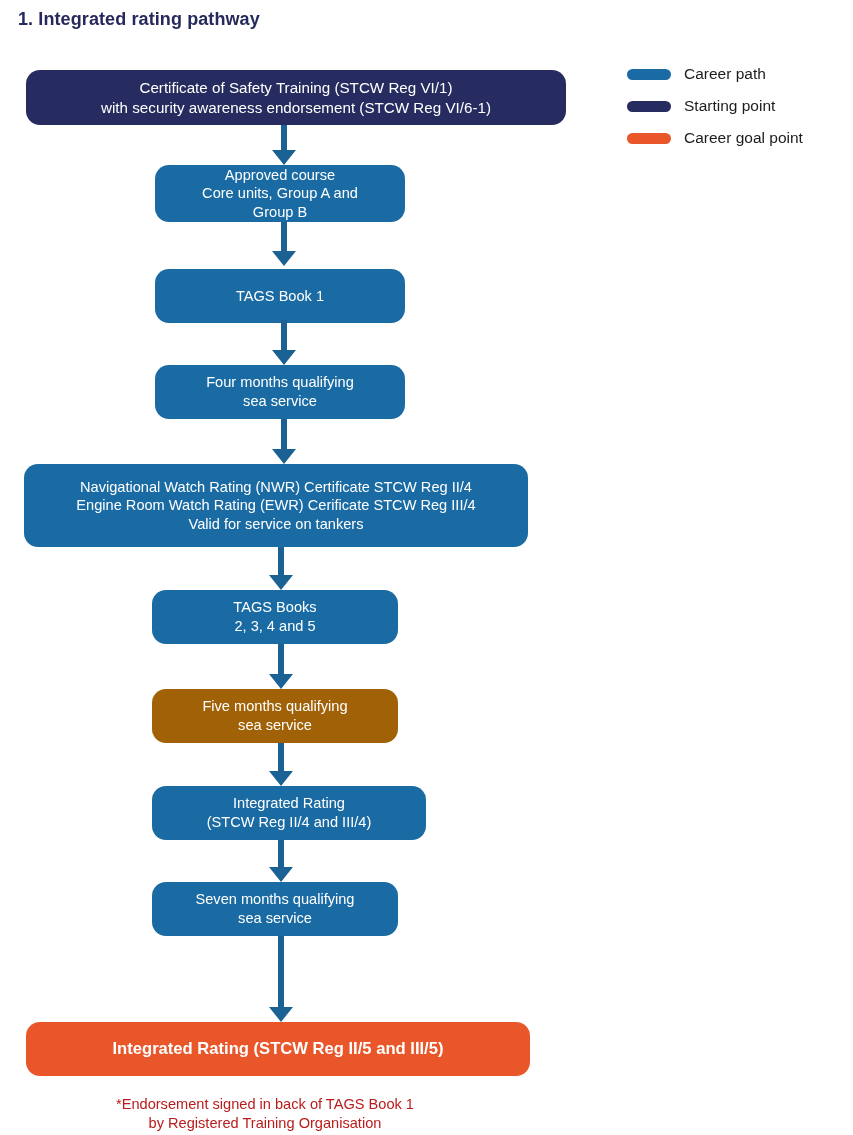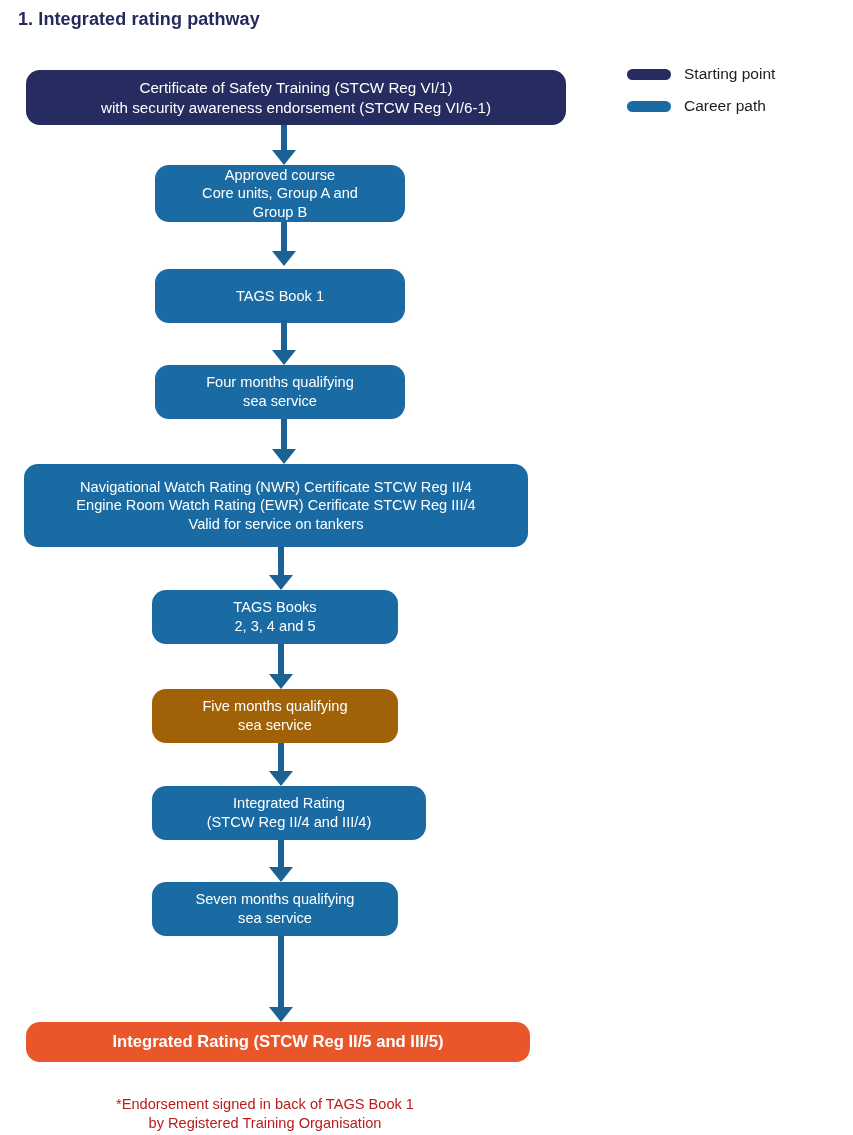--- a/index.html
+++ b/index.html
@@ -97,26 +97,30 @@
     white-space: pre-line;
   }
 </style>
 </head>
 <body>
 
 <div id="page-title">1. Integrated rating pathway</div>
 
 <div class="legend">
   <div class="legend-row">
+    <span class="legend-swatch" style="background: rgb(26, 107, 163);"></span>
+    <span class="legend-label">Career path</span>
+  </div>
+  <div class="legend-row">
     <span class="legend-swatch" style="background: rgb(38, 44, 95);"></span>
     <span class="legend-label">Starting point</span>
   </div>
   <div class="legend-row">
-    <span class="legend-swatch" style="background: rgb(26, 107, 163);"></span>
-    <span class="legend-label">Career path</span>
+    <span class="legend-swatch" style="background: rgb(232, 86, 42);"></span>
+    <span class="legend-label">Career goal point</span>
   </div>
 </div>
 
 <div id="flowchart">
     <div class="node start" style="left: 26px; top: 70px; width: 540px; height: 55px; background: rgb(38, 44, 95);">Certificate of Safety Training (STCW Reg VI/1)
 with security awareness endorsement (STCW Reg VI/6-1)</div>
     <div class="node path" style="left: 155px; top: 165px; width: 250px; height: 57px; background: rgb(26, 107, 163);">Approved course
 Core units, Group A and
 Group B</div>
     <div class="node path" style="left: 155px; top: 269px; width: 250px; height: 54px; background: rgb(26, 107, 163);">TAGS Book 1</div>
@@ -126,21 +130,21 @@
 Engine Room Watch Rating (EWR) Cerificate STCW Reg III/4
 Valid for service on tankers</div>
     <div class="node path" style="left: 152px; top: 590px; width: 246px; height: 54px; background: rgb(26, 107, 163);">TAGS Books
 2, 3, 4 and 5</div>
     <div class="node path" style="left: 152px; top: 689px; width: 246px; height: 54px; background: #a16207;">Five months qualifying
 sea service</div>
     <div class="node path" style="left: 152px; top: 786px; width: 274px; height: 54px; background: rgb(26, 107, 163);">Integrated Rating
 (STCW Reg II/4 and III/4)</div>
     <div class="node path" style="left: 152px; top: 882px; width: 246px; height: 54px; background: rgb(26, 107, 163);">Seven months qualifying
 sea service</div>
-    <div class="node goal" style="left: 26px; top: 1022px; width: 504px; height: 40px; background: rgb(232, 86, 42);">Integrated Rating (STCW Reg II/5 and III/5)</div>
+    <div class="node goal" style="left: 26px; top: 1022px; width: 504px; height: 54px; background: rgb(232, 86, 42);">Integrated Rating (STCW Reg II/5 and III/5)</div>
     <svg class="arrow" width="24" height="40" viewBox="0 0 24 40" style="left: 272px; top: 125px;">
       <rect x="9" y="0" width="6" height="26" fill="#1c6193"></rect>
       <polygon points="0,25 24,25 12,40" fill="#1c6193"></polygon>
     </svg>
     <svg class="arrow" width="24" height="44" viewBox="0 0 24 44" style="left: 272px; top: 222px;">
       <rect x="9" y="0" width="6" height="30" fill="#1c6193"></rect>
       <polygon points="0,29 24,29 12,44" fill="#1c6193"></polygon>
     </svg>
     <svg class="arrow" width="24" height="45" viewBox="0 0 24 45" style="left: 272px; top: 320px;">
       <rect x="9" y="0" width="6" height="31" fill="#1c6193"></rect>

